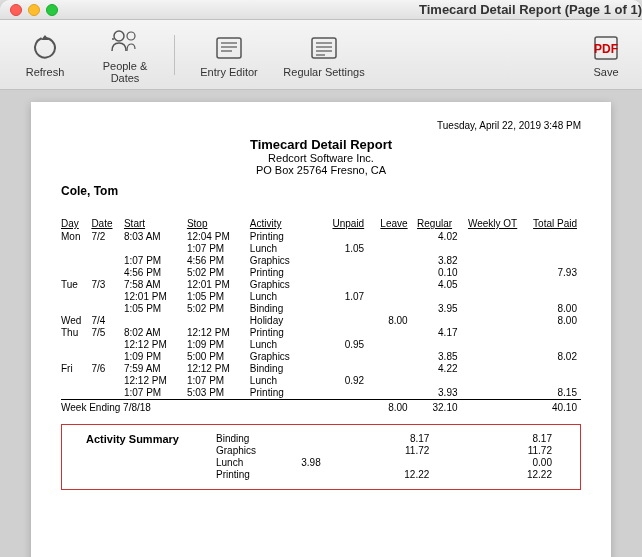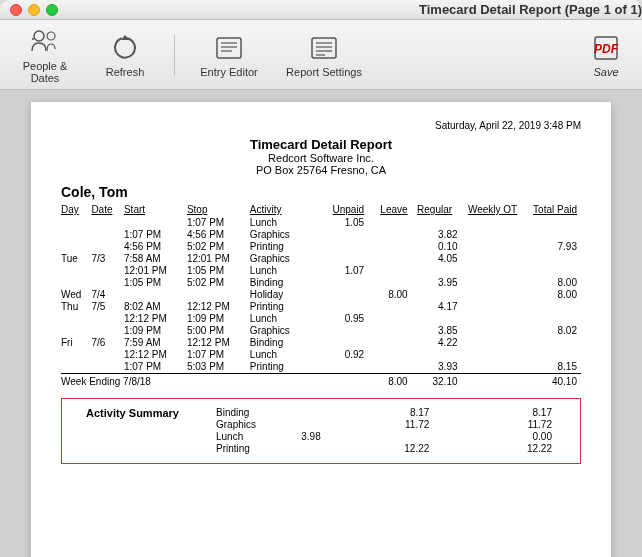--- a/index.html
+++ b/index.html
@@ -81,21 +81,20 @@
     .toolbar-separator {
       width: 1px;
       height: 40px;
       background: #c0c0c0;
       margin: 0 4px;
     }
     .toolbar-right {
       margin-left: auto;
       display: flex;
       gap: 6px;
-      font-style: italic;
     }
     .content-area {
       flex: 1;
       background: #d0d0d0;
       display: flex;
       align-items: flex-start;
       justify-content: center;
       padding: 12px;
       overflow: hidden;
     }
@@ -123,23 +122,23 @@
     }
     .report-subtitle {
       font-size: 11px;
     }
     .report-date-range {
       text-align: center;
       font-size: 11px;
       margin: 4px 0 8px 0;
     }
     .employee-name {
-      font-size: 14px;
+      font-size: 12px;
       font-weight: bold;
-      margin-bottom: 4px;
+      margin-bottom: 20px;
     }
     .timecard-table {
       width: 100%;
       border-collapse: collapse;
       font-size: 10px;
     }
     .timecard-table th {
       text-align: left;
       font-weight: normal;
       text-decoration: underline;
@@ -187,42 +186,42 @@
   <div class="title-bar">
     <div class="traffic-lights">
       <div class="tl tl-red"></div>
       <div class="tl tl-yellow"></div>
       <div class="tl tl-green"></div>
     </div>
     <span class="title-text">Timecard Detail Report  (Page 1 of 1)</span>
   </div>
 
   <div class="toolbar">
+    <div class="toolbar-item">
+      <div class="toolbar-icon">
+        <svg width="28" height="28" viewBox="0 0 28 28">
+          <path d="M14 4 A10 10 0 0 1 24 14" fill="none" stroke="#555" stroke-width="2" stroke-linecap="round"></path>
+          <path d="M24 14 A10 10 0 1 1 10 4.5" fill="none" stroke="#555" stroke-width="2" stroke-linecap="round"></path>
+          <polygon points="14,1 18,6 10,6" fill="#555"></polygon>
+        </svg>
+      </div>
+      <span class="toolbar-label">Refresh</span>
+    </div>
     <div class="toolbar-item">
       <div class="toolbar-icon">
         <svg width="30" height="26" viewBox="0 0 30 26">
           <circle cx="9" cy="7" r="5" fill="none" stroke="#555" stroke-width="1.5"></circle>
           <line x1="3" y1="9" x2="3" y2="11" stroke="#555" stroke-width="1.5"></line>
           <path d="M2 22 Q2 14 9 14 Q16 14 16 22" fill="none" stroke="#555" stroke-width="1.5"></path>
           <circle cx="21" cy="7" r="4" fill="none" stroke="#555" stroke-width="1.2"></circle>
           <path d="M17 22 Q17 15 21 15 Q25 15 25 20" fill="none" stroke="#555" stroke-width="1.2"></path>
         </svg>
       </div>
       <span class="toolbar-label">People &amp; Dates</span>
     </div>
-    <div class="toolbar-item">
-      <div class="toolbar-icon">
-        <svg width="28" height="28" viewBox="0 0 28 28">
-          <path d="M14 4 A10 10 0 0 1 24 14" fill="none" stroke="#555" stroke-width="2" stroke-linecap="round"></path>
-          <path d="M24 14 A10 10 0 1 1 10 4.5" fill="none" stroke="#555" stroke-width="2" stroke-linecap="round"></path>
-          <polygon points="14,1 18,6 10,6" fill="#555"></polygon>
-        </svg>
-      </div>
-      <span class="toolbar-label">Refresh</span>
-    </div>
     <div class="toolbar-separator"></div>
     <div class="toolbar-item" style="width:80px">
       <div class="toolbar-icon">
         <svg width="30" height="26" viewBox="0 0 30 26">
           <rect x="3" y="3" width="24" height="20" rx="2" fill="none" stroke="#555" stroke-width="1.5"></rect>
           <line x1="7" y1="8" x2="23" y2="8" stroke="#555" stroke-width="1.2"></line>
           <line x1="7" y1="12" x2="23" y2="12" stroke="#555" stroke-width="1.2"></line>
           <line x1="7" y1="16" x2="18" y2="16" stroke="#555" stroke-width="1.2"></line>
         </svg>
       </div>
@@ -231,38 +230,38 @@
     <div class="toolbar-item" style="width:90px">
       <div class="toolbar-icon">
         <svg width="30" height="26" viewBox="0 0 30 26">
           <rect x="3" y="3" width="24" height="20" rx="2" fill="none" stroke="#555" stroke-width="1.5"></rect>
           <line x1="7" y1="8" x2="23" y2="8" stroke="#555" stroke-width="1.2"></line>
           <line x1="7" y1="12" x2="23" y2="12" stroke="#555" stroke-width="1.2"></line>
           <line x1="7" y1="16" x2="23" y2="16" stroke="#555" stroke-width="1.2"></line>
           <line x1="7" y1="20" x2="16" y2="20" stroke="#555" stroke-width="1.2"></line>
         </svg>
       </div>
-      <span class="toolbar-label">Report Settings</span>
+      <span class="toolbar-label">Regular Settings</span>
     </div>
     <div class="toolbar-right">
       <div class="toolbar-item" style="width:52px">
         <div class="toolbar-icon">
           <svg width="28" height="28" viewBox="0 0 28 28">
             <rect x="3" y="3" width="22" height="22" rx="2" fill="none" stroke="#555" stroke-width="1.5"></rect>
             <text x="14" y="19" font-size="12" text-anchor="middle" fill="#c00" font-weight="bold">PDF</text>
           </svg>
         </div>
         <span class="toolbar-label">Save</span>
       </div>
     </div>
   </div>
 
   <div class="content-area">
     <div class="paper">
-      <div class="report-date-line">Saturday, April 22, 2019  3:48 PM</div>
+      <div class="report-date-line">Tuesday, April 22, 2019  3:48 PM</div>
       <div class="report-header">
         <div class="report-title">Timecard Detail Report</div>
         <div class="report-subtitle">Redcort Software Inc.</div>
         <div class="report-subtitle">PO Box 25764  Fresno, CA</div>
       </div>
       <div class="employee-name">Cole, Tom</div>
 
       <table class="timecard-table">
         <thead>
           <tr>
@@ -272,20 +271,32 @@
             <th style="width:58px">Stop</th>
             <th style="width:65px">Activity</th>
             <th style="width:44px;text-align:right">Unpaid</th>
             <th style="width:40px;text-align:right">Leave</th>
             <th style="width:46px;text-align:center">Regular</th>
             <th style="width:55px;text-align:right">Weekly OT</th>
             <th style="width:55px;text-align:right">Total Paid</th>
           </tr>
         </thead>
         <tbody id="timecard-body">
+        <tr>
+              <td>Mon</td>
+              <td>7/2</td>
+              <td>8:03 AM</td>
+              <td>12:04 PM</td>
+              <td>Printing</td>
+              <td class="num"></td>
+              <td class="num"></td>
+              <td class="num">4.02</td>
+              <td class="num"></td>
+              <td class="num bold"></td>
+            </tr>
             <tr>
               <td></td>
               <td></td>
               <td></td>
               <td>1:07 PM</td>
               <td>Lunch</td>
               <td class="num">1.05</td>
               <td class="num"></td>
               <td class="num"></td>
               <td class="num"></td>

